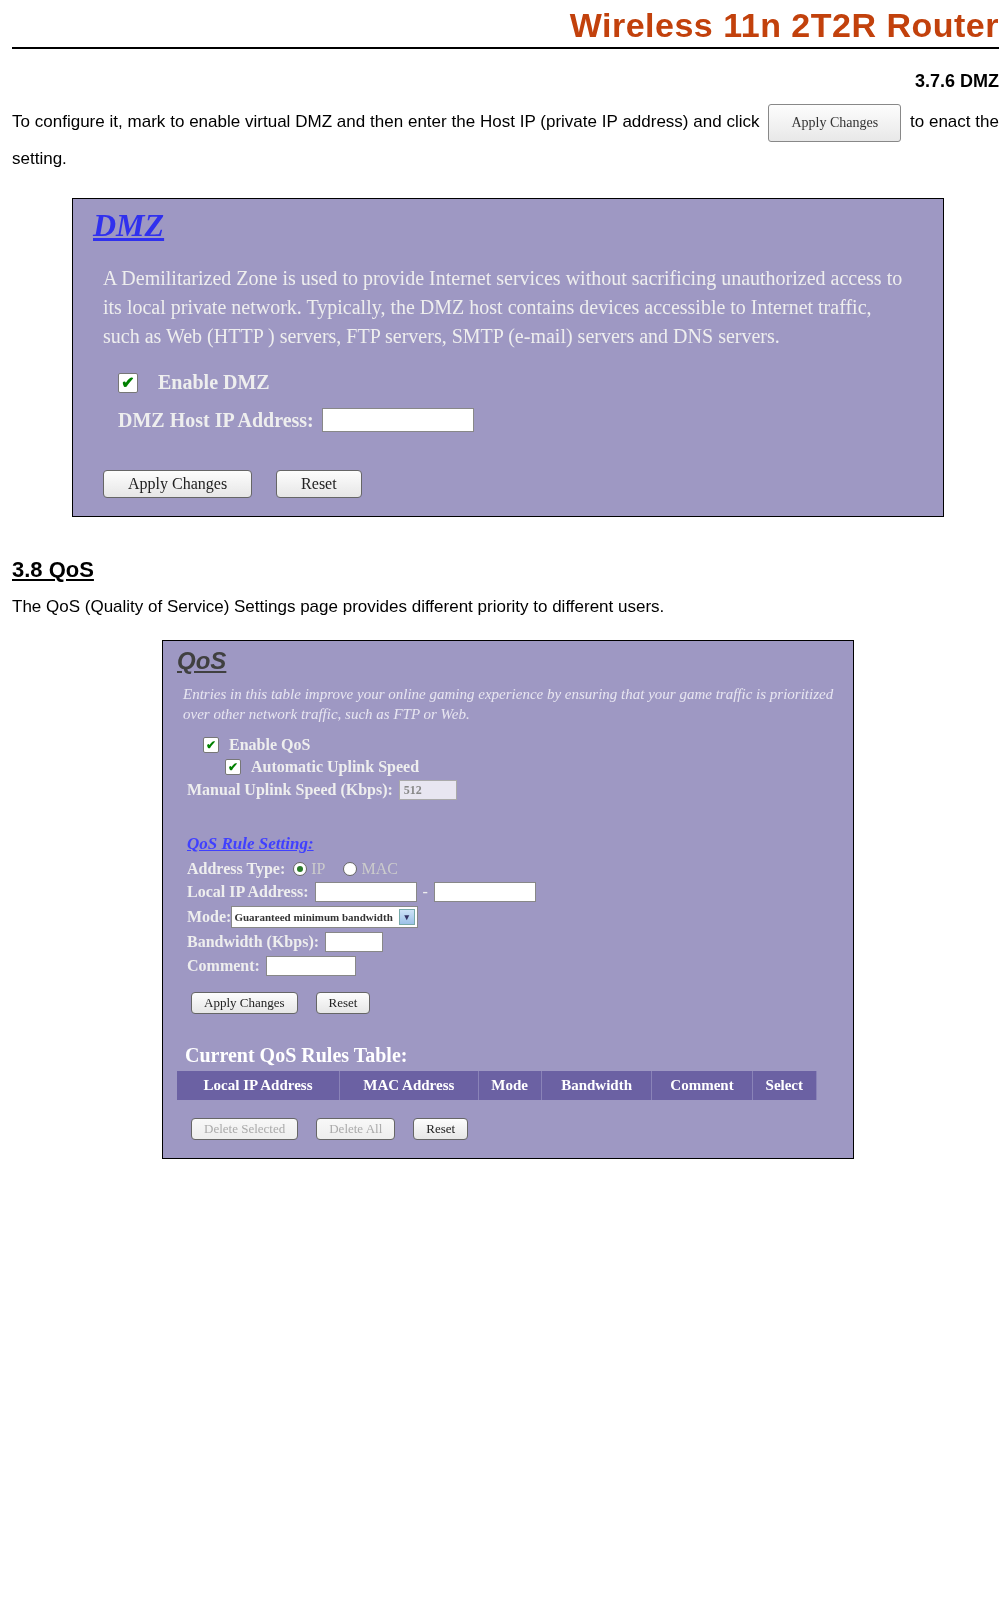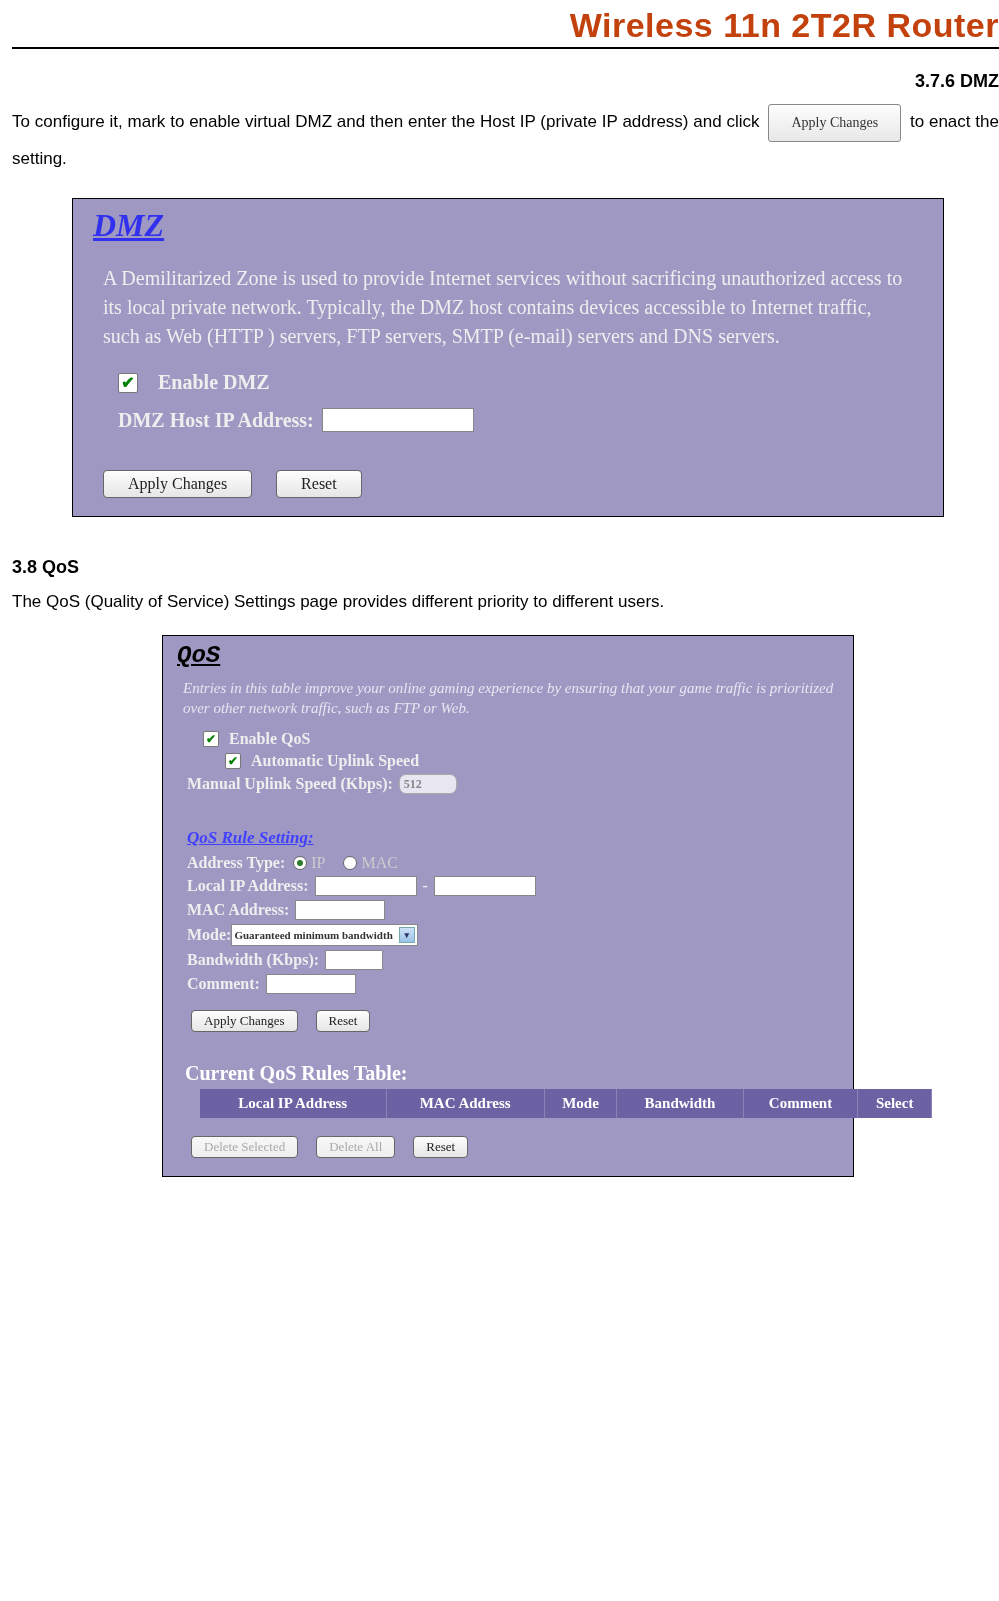--- a/index.html
+++ b/index.html
@@ -32,21 +32,22 @@
     font-weight: bold;
     margin-top: 22px;
     margin-bottom: 12px;
     font-size: 18px;
     text-align: right;
   }
   .section-num-lg {
     font-weight: bold;
     margin-top: 18px;
     margin-bottom: 10px;
-    font-size: 18px;
+    font-size: 22px;
+    text-decoration: underline;
   }
   .body-text {
     line-height: 2.0;
     text-align: justify;
     font-size: 17px;
   }
   .inline-btn {
     display: inline-block;
     vertical-align: middle;
     background: linear-gradient(#fdfdfd,#e8e8e8);
@@ -138,24 +139,24 @@
 
   
   .shot-qos {
     width: 690px;
     background: #9e98c3;
     margin: 20px auto 0 150px;
     border: 1px solid #000;
     padding: 0 0 14px 0;
   }
   .shot-qos .title {
-    font-family: Liberation Mono, monospace;
+    font-family: Liberation Sans, sans-serif;
     font-style: italic;
     font-weight: bold;
-    color: #000000;
+    color: #404040;
     font-size: 24px;
     padding: 6px 0 2px 14px;
     text-decoration: underline;
   }
   .shot-qos .desc {
     font-family: "Times New Roman", serif;
     font-style: italic;
     color: #e8e6f1;
     font-size: 15px;
     padding: 8px 16px 10px 20px;
@@ -230,22 +231,22 @@
   }
   .shot-qos .tablehead {
     color:#fff;
     font-family:"Times New Roman", serif;
     font-weight:bold;
     font-size:20px;
     padding: 26px 0 4px 22px;
   }
   .shot-qos table.rt {
     border-collapse: collapse;
-    margin: 0 0 0 37px;
-    width: 732px;
+    margin: 0 0 0 14px;
+    width: 640px;
   }
   .shot-qos table.rt th {
     background: #6b61a3;
     color: #fff;
     font-family: "Times New Roman", serif;
     font-weight: bold;
     font-size: 15px;
     text-align: center;
     padding: 6px 4px;
     border-right: 1px solid #8a83b8;
@@ -319,21 +320,21 @@
     <div class="row">
       <span class="chk">✔</span>
       <span>Enable QoS</span>
     </div>
     <div class="row" style="padding-left:62px;">
       <span class="chk">✔</span>
       <span>Automatic Uplink Speed</span>
     </div>
     <div class="row tight" style="padding-top:2px;">
       <span>Manual Uplink Speed (Kbps):</span>
-      <span class="txtval" style="margin-left:6px;border-radius:7px;">512</span>
+      <span class="txtval" style="margin-left:6px;">512</span>
     </div>
 
     <div style="height:22px;"></div>
 
     <div class="subhead">QoS Rule Setting:</div>
 
     <div class="row tight">
       <span>Address Type:</span>
       <span style="width:8px;"></span>
       <span class="radio">
@@ -346,25 +347,20 @@
     </div>
 
     <div class="row tight">
       <span>Local IP Address:</span>
       <span style="width:6px;"></span>
       <span class="txt med2"></span>
       <span style="padding:0 6px;font-weight:normal;">-</span>
       <span class="txt med2"></span>
     </div>
 
-    <div class="row tight">
-      <span>MAC Address:</span>
-      <span style="width:6px;"></span>
-      <span class="txt med"></span>
-    </div>
 
     <div class="row tight">
       <span>Mode:</span>
       <span class="select">
         <span>Guaranteed minimum bandwidth</span>
         <span class="arrow">▾</span>
       </span>
     </div>
 
     <div class="row tight">

